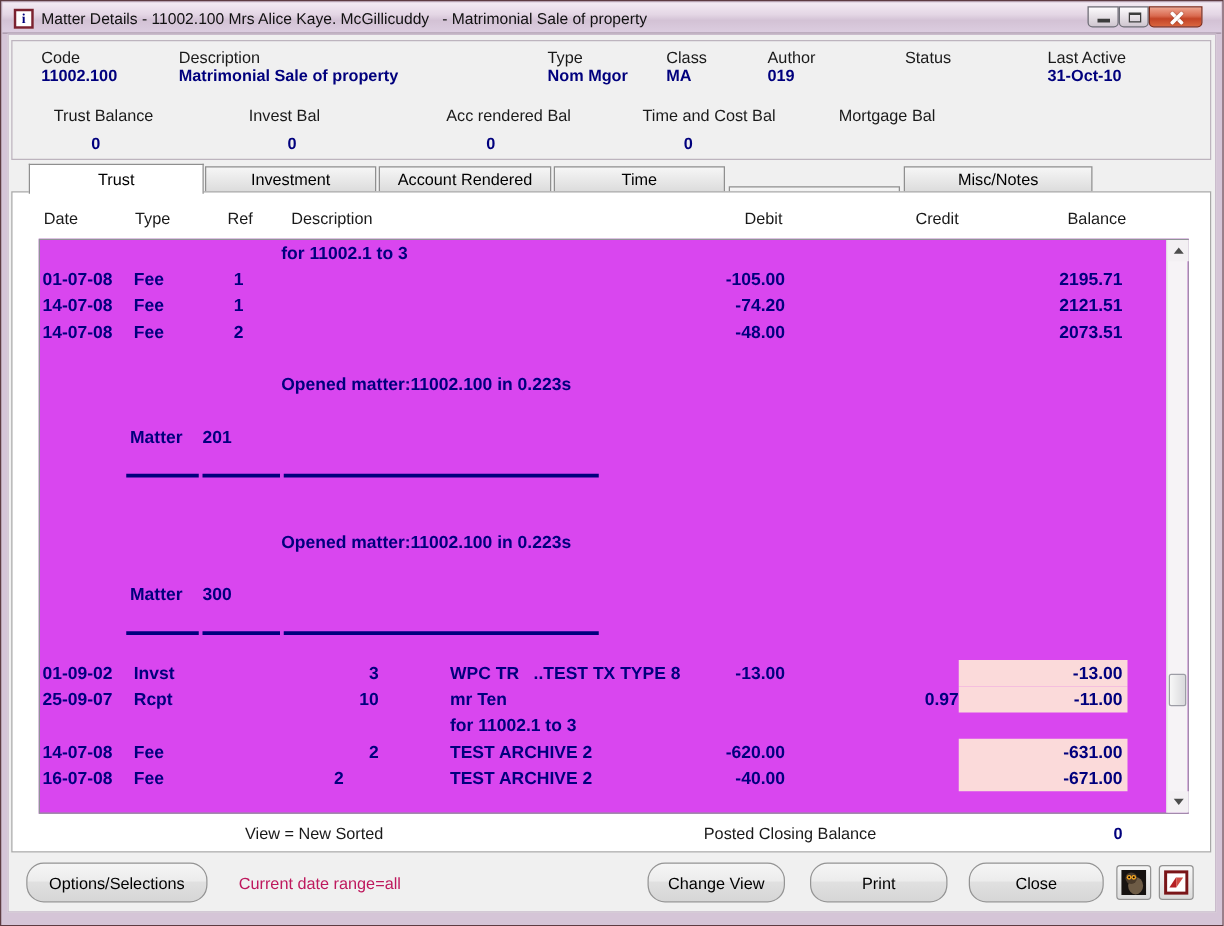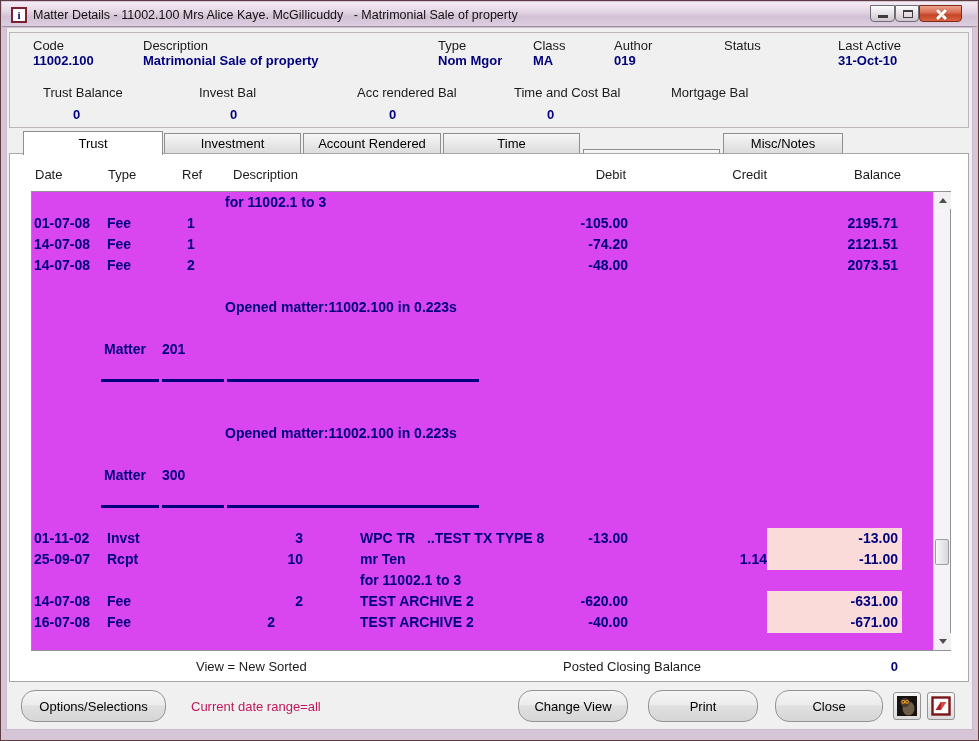--- a/index.html
+++ b/index.html
@@ -156,21 +156,21 @@
       <div class="fvalue" style="left: 700px;"></div>
     </div>
 
   <div class="panel"></div>
   <div id="tabs">
       <div class="tab active" style="left: 22px; width: 140px;">Trust</div>
       <div class="tab inactive" style="left: 163px; width: 137px;">Investment</div>
       <div class="tab inactive" style="left: 302px; width: 138px;">Account Rendered</div>
       <div class="tab inactive" style="left: 442px; width: 137px;">Time</div>
       <div class="tab inactive" style="left: 582px; width: 137px; margin-top: 16px;">Mortgage</div>
-      <div class="tab inactive" style="left: 722px; width: 120px;">Misc/Notes</div>
+      <div class="tab inactive" style="left: 722px; width: 151px;">Misc/Notes</div>
     </div>
 
   <div id="col-headers">
       <div class="chdr" style="left: 34px;">Date</div>
       <div class="chdr" style="left: 107px;">Type</div>
       <div class="chdr" style="left: 181px;">Ref</div>
       <div class="chdr" style="left: 232px;">Description</div>
       <div class="chdr" style="left: 500px; width: 125px; text-align: right;">Debit</div>
       <div class="chdr" style="left: 646px; width: 120px; text-align: right;">Credit</div>
       <div class="chdr" style="left: 780px; width: 120px; text-align: right;">Balance</div>
@@ -227,34 +227,34 @@
           <div class="cell mnum">300</div>
         </div>
         <div class="lrow" style="top: 294px;"></div>
         <div class="lrow" style="top: 315px;">
           <div class="rl rl1"></div>
           <div class="rl rl2"></div>
           <div class="rl rl3"></div>
         </div>
         <div class="lrow" style="top: 336px;">
           <div class="hl"></div>
-          <div class="cell c-date">01-11-02</div>
+          <div class="cell c-date">01-09-02</div>
           <div class="cell c-type">Invst</div>
           <div class="cell ref-b">3</div>
           <div class="cell desc-b">WPC TR   ..TEST TX TYPE 8</div>
           <div class="cell c-debit">-13.00</div>
           <div class="cell c-balance">-13.00</div>
         </div>
         <div class="lrow" style="top: 357px;">
           <div class="hl"></div>
           <div class="cell c-date">25-09-07</div>
           <div class="cell c-type">Rcpt</div>
           <div class="cell ref-b">10</div>
           <div class="cell desc-b">mr Ten</div>
-          <div class="cell c-credit">1.14</div>
+          <div class="cell c-credit">0.97</div>
           <div class="cell c-balance">-11.00</div>
         </div>
         <div class="lrow" style="top: 378px;">
           <div class="cell desc-b">for 11002.1 to 3</div>
         </div>
         <div class="lrow" style="top: 399px;">
           <div class="hl"></div>
           <div class="cell c-date">14-07-08</div>
           <div class="cell c-type">Fee</div>
           <div class="cell ref-b">2</div>

